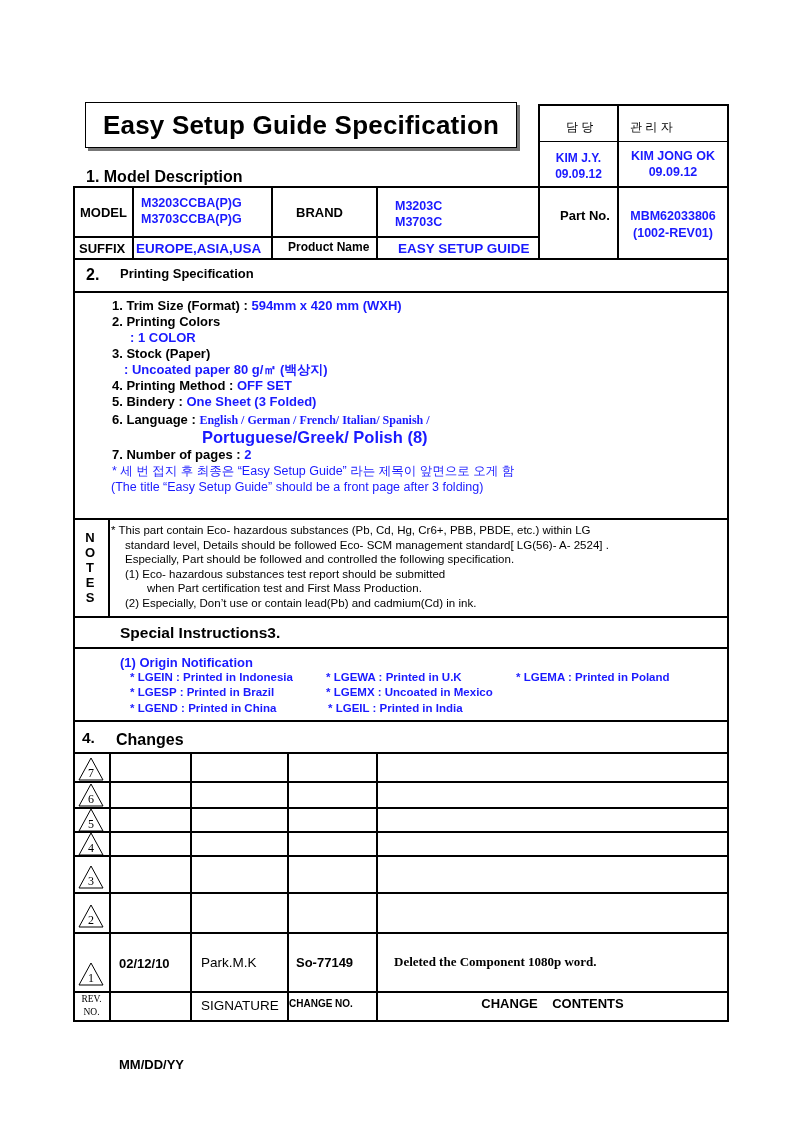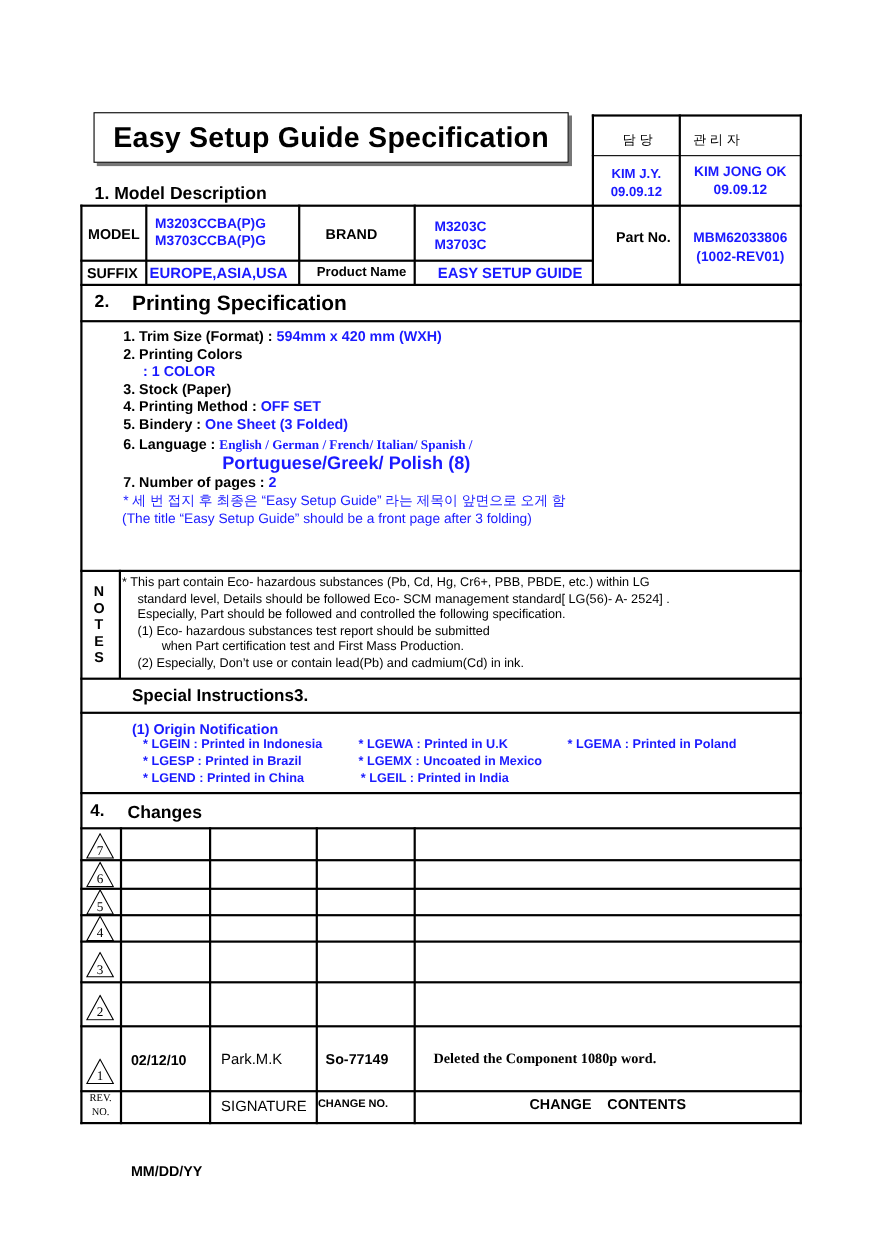--- a/index.html
+++ b/index.html
@@ -74,28 +74,29 @@
   <div class="txt b" style="left:79px; top:241px; font-size:13px;">SUFFIX</div>
   <div class="txt blue b" style="left:136px; top:241px; font-size:13.5px;">EUROPE,ASIA,USA</div>
   <div class="txt b" style="left:288px; top:240px; font-size:12px;">Product Name</div>
   <div class="txt blue b" style="left:398px; top:241px; font-size:13.5px;">EASY SETUP GUIDE</div>
 </div>
 
 <div class="line-v" style="left:727px; top:258px; height:764px;"></div>
 
 <div class="line-h" style="left:73px; top:258px; width:656px;"></div>
 <div class="txt b" style="left:86px; top:266px; font-size:16px;">2.</div>
-<div class="txt b" style="left:120px; top:266px; font-size:19px;">Printing Specification</div>
+<div class="txt b" style="left:120px; top:266px; font-size:13px;">Printing Specification</div>
 <div class="line-h" style="left:73px; top:291px; width:656px;"></div>
 
 <div class="txt" style="left:112px; top:298px; font-size:13px; line-height:16px;">
   <div><span class="b">1. Trim Size (Format) : </span><span class="b blue">594mm x 420 mm (WXH)</span></div>
   <div class="b">2. Printing Colors</div>
   <div class="b blue" style="padding-left:18px;">: 1 COLOR</div>
   <div class="b">3. Stock (Paper)</div>
+  <div class="b blue" style="padding-left:12px;">: Uncoated paper 80 g/㎡ (백상지)</div>
   <div><span class="b">4. Printing Method : </span><span class="b blue">OFF SET</span></div>
   <div><span class="b">5. Bindery  :  </span><span class="b blue">One Sheet (3 Folded)</span></div>
   <div style="margin-top:2px;"><span class="b">6. Language : </span><span class="b blue" style="font-size:12px;font-family:Liberation Serif, serif;">English / German / French/ Italian/ Spanish /</span></div>
   <div class="b blue" style="padding-left:90px; font-size:16.5px; line-height:19px;">Portuguese/Greek/ Polish (8)</div>
   <div><span class="b">7. Number of pages : </span><span class="b blue">2</span></div>
   <div class="blue" style="font-size:12.5px;"> * 세 번 접지 후 최종은 “Easy Setup Guide” 라는 제목이 앞면으로 오게 함</div>
   <div class="blue" style="font-size:12.5px; margin-left:-1px;">(The title “Easy Setup Guide” should be a front page after 3 folding)</div>
 </div>
 
 <div class="line-h" style="left:73px; top:518px; width:656px;"></div>

